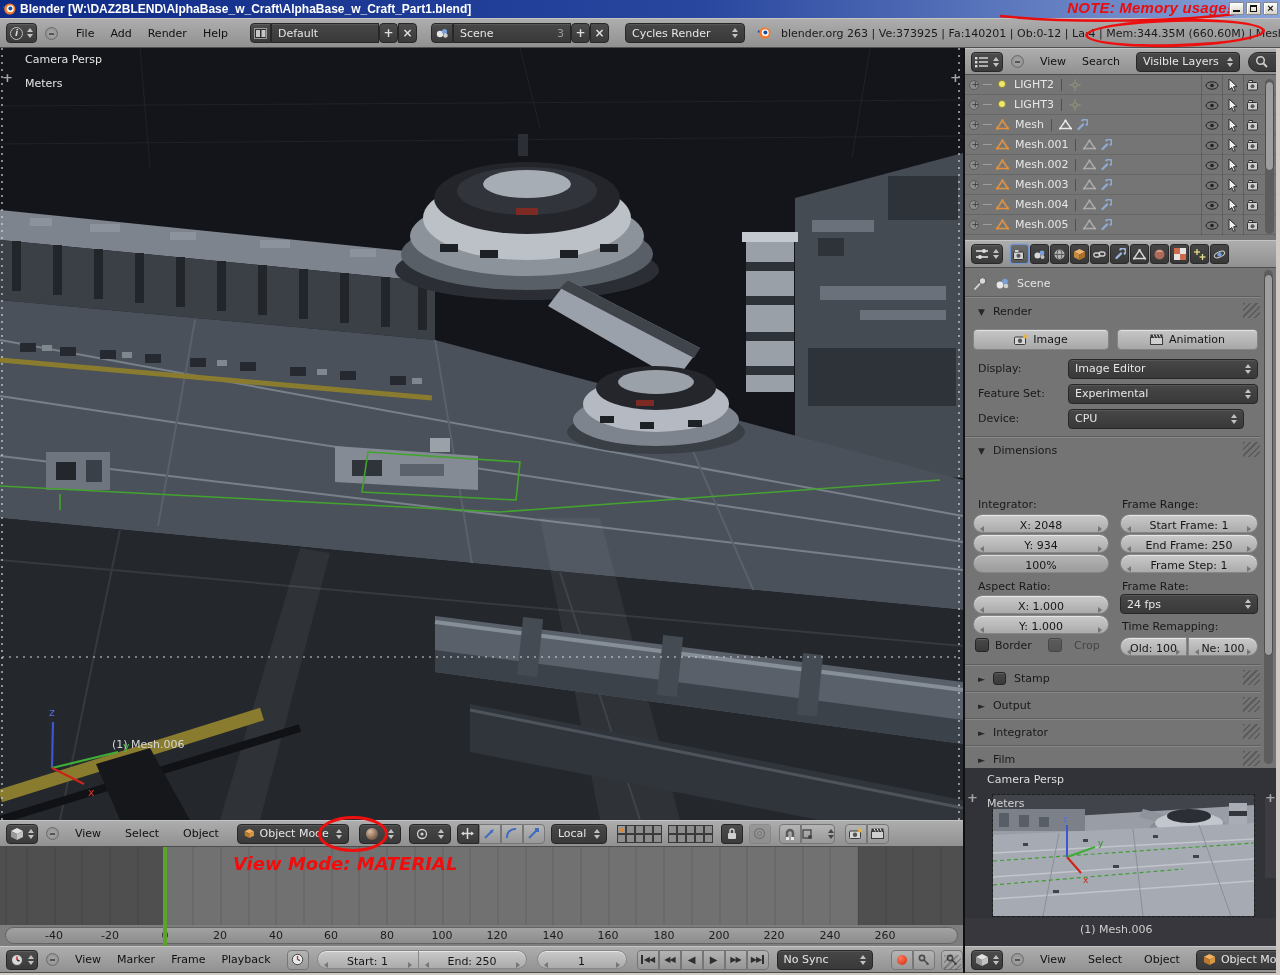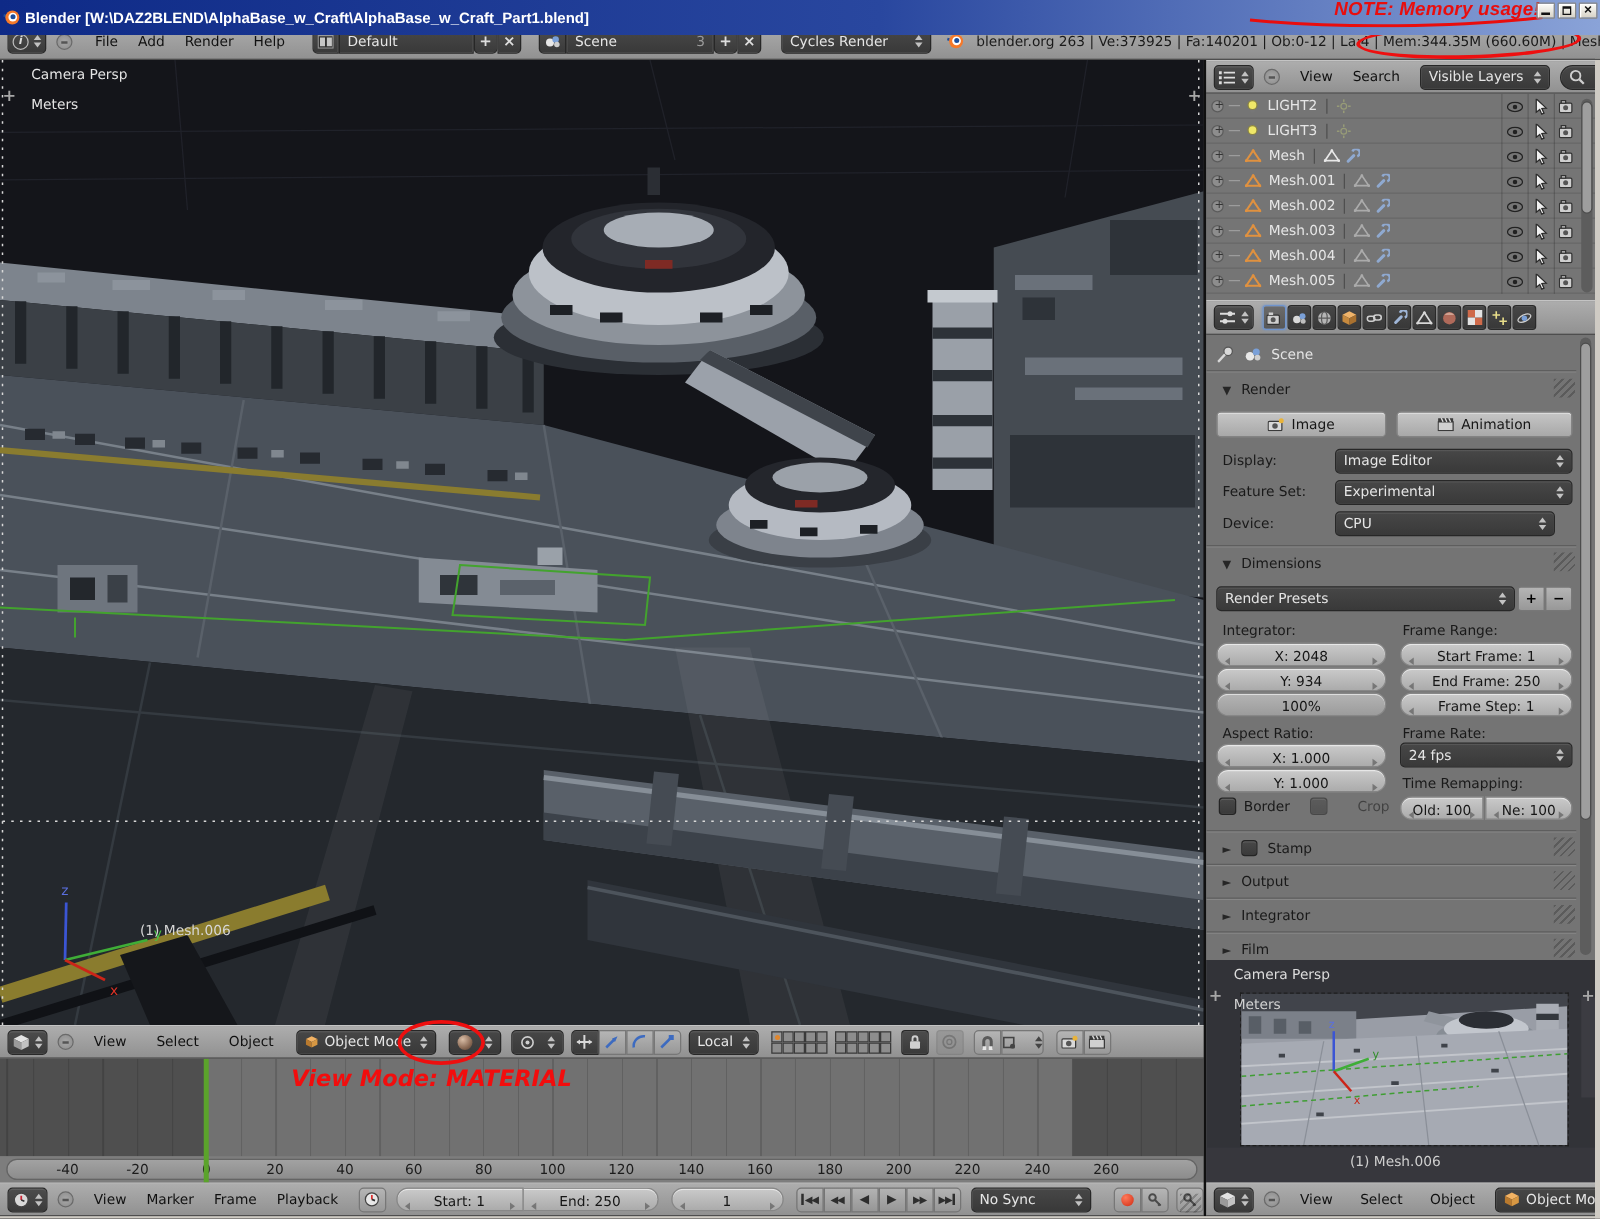--- a/index.html
+++ b/index.html
@@ -1,21 +1,21 @@
 <!DOCTYPE html>
 <html><head>
 <meta charset="utf-8">
 <style>
   *{box-sizing:border-box;margin:0;padding:0}
   html,body{background:#222}
   body{font-family:"DejaVu Sans",sans-serif;font-size:11px}
   .screen{position:relative;width:1280px;height:975px;background:#747474;overflow:hidden}
 
   
-  .titlebar{position:absolute;left:0;top:0;width:1280px;height:28px;
+  .titlebar{position:absolute;left:0;top:0;width:1280px;height:18px;
     background:linear-gradient(to right,#0e2a87 0%,#29479f 55%,#8aa3d8 100%);
     display:flex;align-items:center;color:#fff;font-family:"Liberation Sans",sans-serif;
     font-weight:bold;font-size:12px;z-index:60}
   .titlebar .ttl{padding-left:4px;white-space:nowrap}
   .blogo{width:14px;height:14px;margin-left:2px;flex:0 0 auto}
   .note{position:absolute;right:48px;top:-1px;color:#e90d0d;font-style:italic;font-weight:bold;
     font-size:15px;letter-spacing:.2px;white-space:nowrap}
   .note-swoosh{position:absolute;right:44px;top:13px;width:238px;height:9px;pointer-events:none}
   .winbtns{position:absolute;right:2px;top:2px;display:flex;gap:2px}
   .wbtn{width:15px;height:13px;background:linear-gradient(#fdfdfa,#d6d2c6);
@@ -1230,31 +1230,20 @@
       </span>
     </div>
     <div class="pdiv" style="top:168px"></div>
 
     <div class="prow" style="top:172px;height:20px;padding-left:13px;gap:8px">
       <span class="panel-arrow"></span>
       <span class="plabel">Dimensions</span>
       <span class="grip" style="right:16px;top:2px"></span>
     </div>
 
-    <div class="prow" style="top:200px;height:21px">
-      <span class="dd" style="position:absolute;left:8px;width:239px">
-        <span>Render Presets</span>
-        <span class="updn">
-            <i class="u"></i>
-            <i class="d"></i>
-          </span>
-      </span>
-      <span class="mbtn lt glyph-plus" style="position:absolute;left:249px;border-radius:3px 0 0 3px"></span>
-      <span class="mbtn lt glyph-minus" style="position:absolute;left:271px;border-radius:0 3px 3px 0"></span>
-    </div>
 
     <span class="plabel" style="position:absolute;left:13px;top:230px">Integrator:</span>
     <span class="plabel" style="position:absolute;left:157px;top:230px">Frame Range:</span>
 
     <span class="pill" style="position:absolute;left:8px;top:246px;width:136px">
         <span class="pa-l"></span>
         <span>X: 2048</span>
         <span class="pa-r"></span>
       </span>
     <span class="pill" style="position:absolute;left:8px;top:266px;width:136px">
@@ -1302,21 +1291,21 @@
           <i class="u"></i>
           <i class="d"></i>
         </span>
     </span>
     <span class="plabel" style="position:absolute;left:157px;top:352px">Time Remapping:</span>
 
     <span style="position:absolute;left:10px;top:370px;display:flex;align-items:center;gap:6px">
       <span class="chk"></span>
       <span class="plabel">Border</span>
     </span>
-    <span style="position:absolute;left:83px;top:370px;display:flex;align-items:center;gap:24px;opacity:.55">
+    <span style="position:absolute;left:83px;top:370px;display:flex;align-items:center;gap:12px;opacity:.55">
       <span class="chk"></span>
       <span class="plabel">Crop</span>
     </span>
     <span class="pill" style="position:absolute;left:155px;top:369px;width:67px;border-radius:10px 0 0 10px">
         <span class="pa-l"></span>
         <span>Old: 100</span>
         <span class="pa-r"></span>
       </span>
     <span class="pill" style="position:absolute;left:223px;top:369px;width:70px;border-radius:0 10px 10px 0">
         <span class="pa-l"></span>

